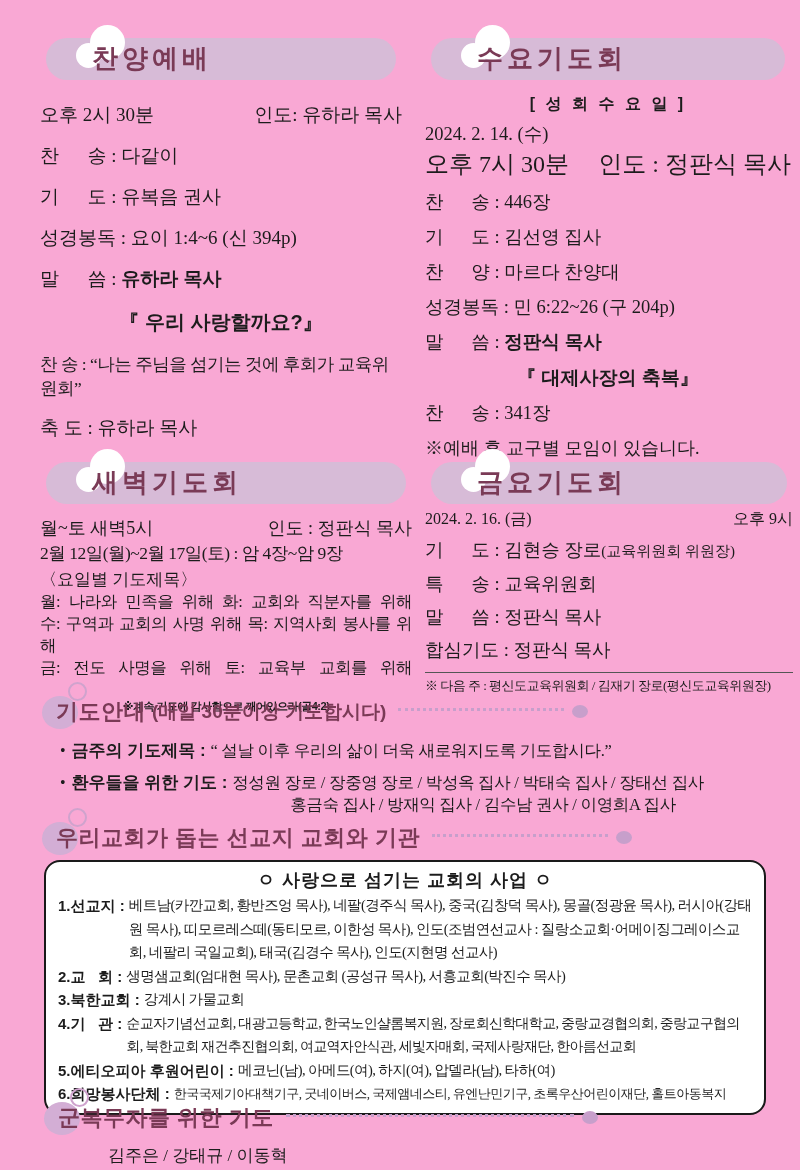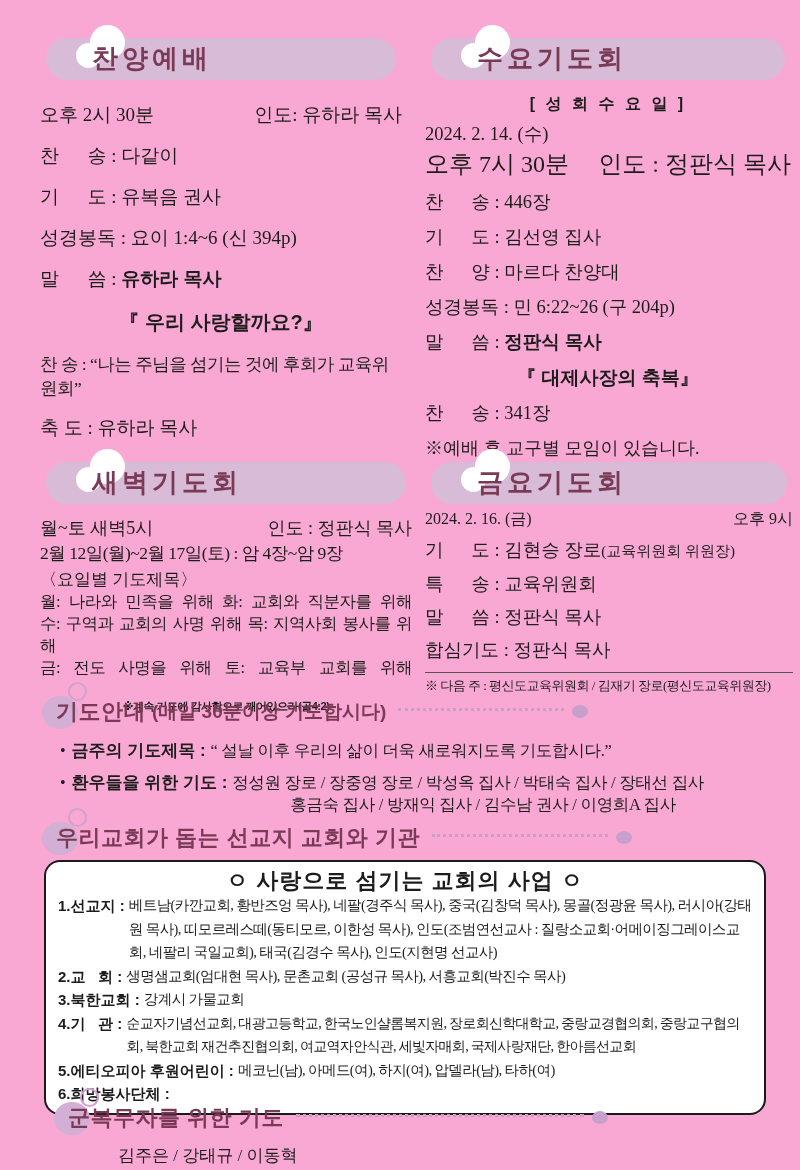--- a/index.html
+++ b/index.html
@@ -76,29 +76,29 @@
   .bullet-row{display:flex;margin-top:9px;align-items:baseline;}
   .bullet-mark{font-size:16px;margin:0 6px 0 4px;}
   .bullet-label{font-family:"Liberation Sans","DejaVu Sans",sans-serif;font-weight:700;font-size:17px;white-space:pre;}
   .bullet-value{font-size:16.5px;letter-spacing:-0.3px;}
   .bullet-value .line2{padding-left:58px;}
 
   
   #missions{position:absolute;left:56px;top:820px;width:712px;}
   #missions .sec-header{width:576px;}
   .mission-box{position:absolute;left:-12px;top:40px;width:722px;border:2.5px solid #1a1a1a;border-radius:16px;padding:5px 12px 7px 12px;background:#fff;}
-  .box-title{text-align:center;font-family:"Liberation Sans","DejaVu Sans",sans-serif;font-weight:700;font-size:22px;letter-spacing:1px;line-height:27px;}
+  .box-title{text-align:center;font-family:"Liberation Sans","DejaVu Sans",sans-serif;font-weight:700;font-size:18px;letter-spacing:1px;line-height:27px;}
   .mission-item{display:flex;align-items:flex-start;line-height:23.5px;}
   .mission-label{font-family:"Liberation Sans","DejaVu Sans",sans-serif;font-weight:700;font-size:15px;white-space:pre;flex-shrink:0;}
   .mission-text{font-size:14.5px;letter-spacing:-0.6px;}
   .mission-item.c4 .mission-text{font-size:14px;letter-spacing:-0.7px;}
   .mission-item.c6 .mission-text{font-size:13px;letter-spacing:-0.5px;}
 
   
-  #military{position:absolute;left:68px;top:1100px;width:540px;}
+  #military{position:absolute;left:58px;top:1100px;width:540px;}
   #military .sec-header{width:540px;}
   #military .names{margin-top:8px;padding-left:50px;font-size:17px;}
 </style>
 </head>
 <body>
 
 <div id="page">
 
   <section id="praise">
     <div class="pill">
@@ -226,20 +226,21 @@
       <div class="mission-item c4">
         <span class="mission-label">4.기   관 : </span>
         <span class="mission-text">순교자기념선교회, 대광고등학교, 한국노인샬롬복지원, 장로회신학대학교, 중랑교경협의회, 중랑교구협의회, 북한교회 재건추진협의회, 여교역자안식관, 세빛자매회, 국제사랑재단, 한아름선교회</span>
       </div>
       <div class="mission-item c5">
         <span class="mission-label">5.에티오피아 후원어린이 : </span>
         <span class="mission-text">메코닌(남), 아메드(여), 하지(여), 압델라(남), 타하(여)</span>
       </div>
       <div class="mission-item c6">
         <span class="mission-label">6.희망봉사단체 : </span>
+        <span class="mission-text">한국국제기아대책기구, 굿네이버스, 국제앰네스티, 유엔난민기구, 초록우산어린이재단, 홀트아동복지</span>
       </div>
     </div>
   </section>
 
   <section id="military">
     <div class="sec-header">
       <span class="deco"></span>
       <span class="ring"></span>
       <span class="sec-title">군복무자를 위한 기도</span>
       <span class="leader-dots"></span>

